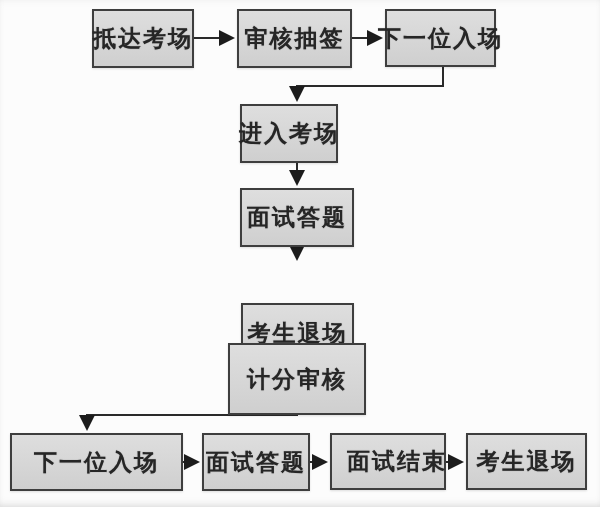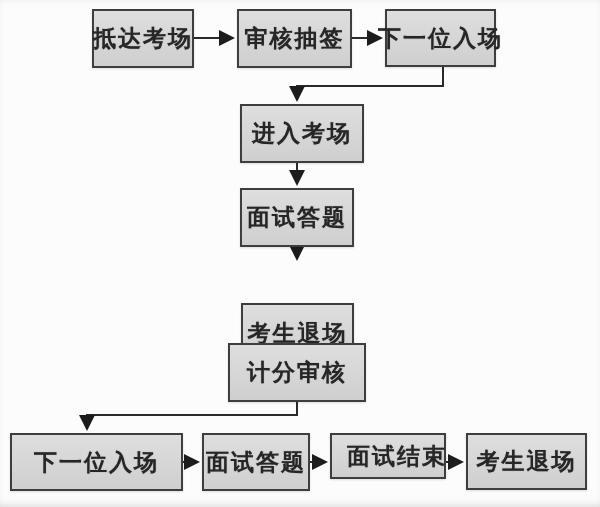--- a/index.html
+++ b/index.html
@@ -65,29 +65,29 @@
       <path d="M446,462 H462" marker-end="url(#arrow)"></path>
     </g>
   </svg>
 
   <div class="node" style="left:92px;  top:9px;   width:102px; height:59px;">抵达考场</div>
 
   <div class="node" style="left:237px; top:9px;   width:115px; height:59px;">审核抽签</div>
 
   <div class="node" style="left:385px; top:9px;   width:111px; height:58px;">下一位入场</div>
 
-  <div class="node" style="left:240px; top:104px; width:124px; height:59px;">进入考场</div>
+  <div class="node" style="left:240px; top:104px; width:98px; height:59px;">进入考场</div>
 
   <div class="node" style="left:240px; top:188px; width:114px; height:59px;">面试答题</div>
 
   <div class="node" style="left:241px; top:263px; width:113px; height:61px;margin-top:40px;">考生退场</div>
 
-  <div class="node" style="left:228px; top:343px; width:138px; height:59px;">计分审核</div>
+  <div class="node" style="left:228px; top:343px; width:138px; height:72px;">计分审核</div>
 
   <div class="node" style="left:10px;  top:433px; width:173px; height:58px;">下一位入场</div>
 
   <div class="node" style="left:202px; top:433px; width:108px; height:58px;">面试答题</div>
 
-  <div class="node" style="left:330px; top:433px; width:116px; height:46px;padding-left:18px;">面试结束</div>
+  <div class="node" style="left:330px; top:433px; width:116px; height:57px;padding-left:18px;">面试结束</div>
 
   <div class="node" style="left:466px; top:433px; width:121px; height:57px;">考生退场</div>
 
 </div>
 
 </body></html>

